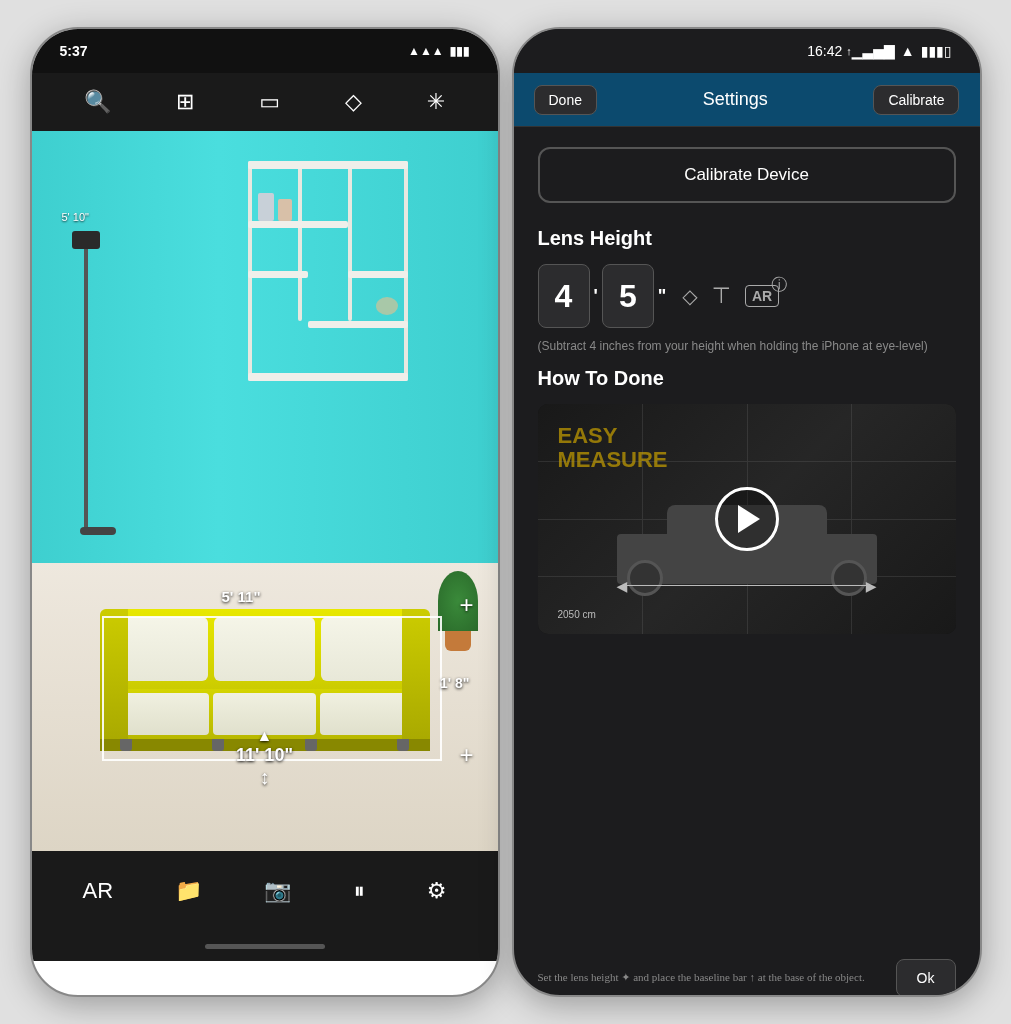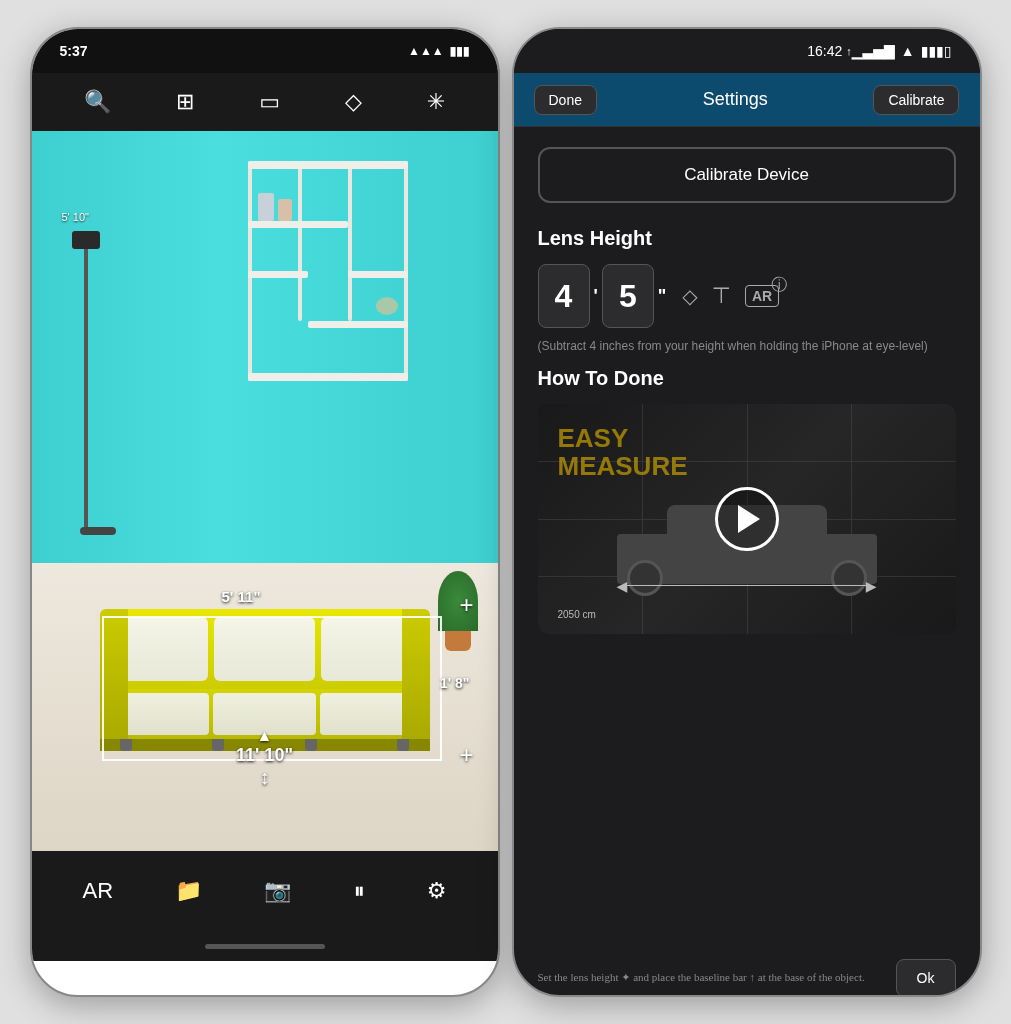--- a/index.html
+++ b/index.html
@@ -535,21 +535,21 @@
       background: #bbb;
     }
     .arrow-head-l { font-size: 14px; }
     .arrow-head-r { font-size: 14px; }
 
     
     .easy-measure-text {
       position: absolute;
       top: 20px;
       left: 20px;
-      font-size: 26px;
+      font-size: 22px;
       font-weight: 900;
       color: #c8a000;
       line-height: 1.1;
       opacity: 0.7;
     }
 
     
     .video-measurement {
       position: absolute;
       color: #bbb;

